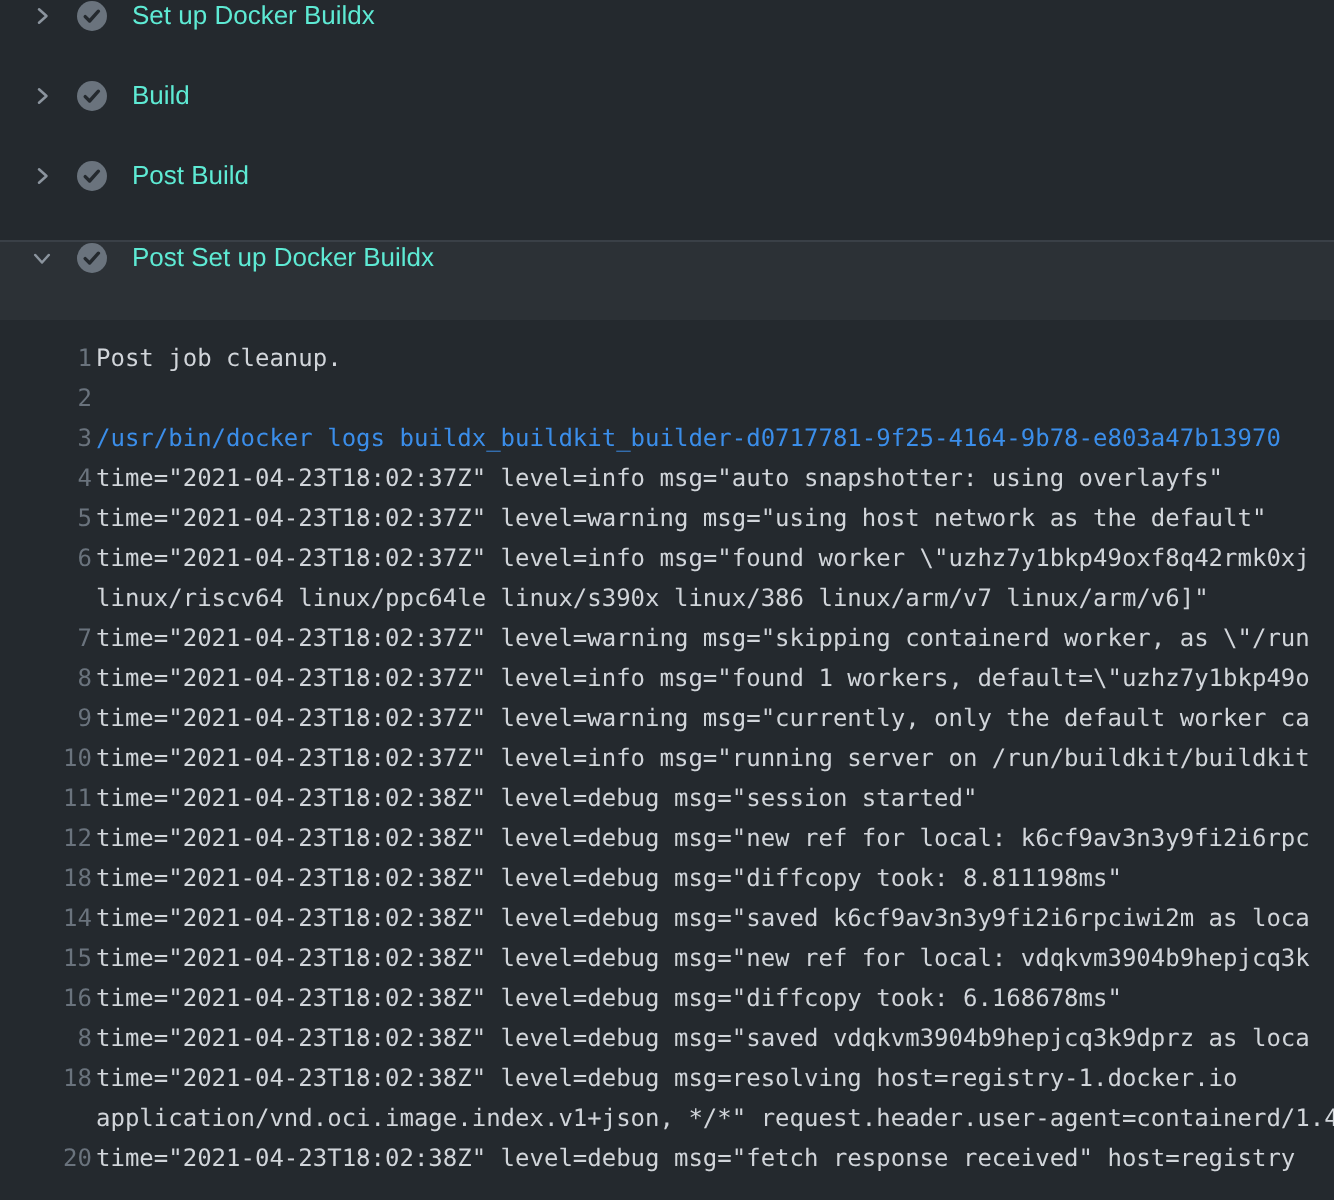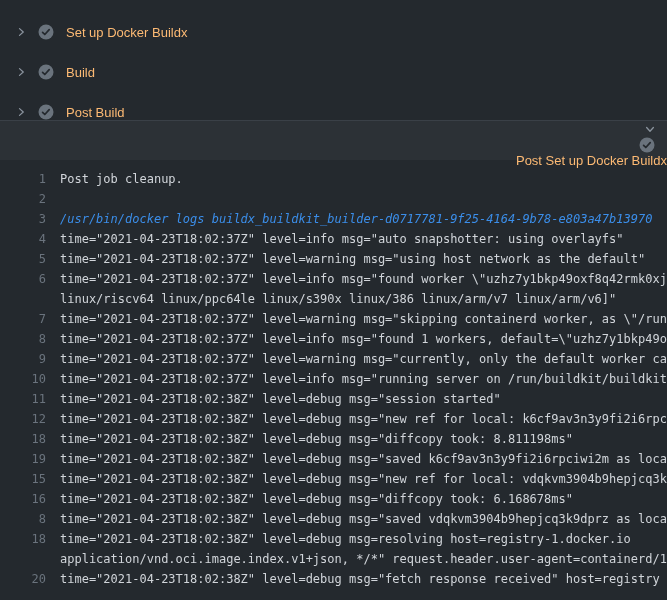--- a/index.html
+++ b/index.html
@@ -13,33 +13,32 @@
   #viewer {
     width: 667px;
     height: 600px;
     background: #24292e;
     overflow: hidden;
     font-family: "Liberation Sans", sans-serif;
   }
   
   .step {
     display: flex;
-    align-items: flex-end;
+    align-items: flex-start;
     height: 40px;
     padding-left: 13px;
     box-sizing: border-box;
-    color: #fdba74;
+    color: #5eead4;
     font-size: 13px;
     cursor: pointer;
   }
   .step.expanded {
     background: #2c3136;
     border-top: 1px solid #3a4047;
     height: 40px;
-    flex-direction: column;
   }
   .chev {
     width: 16px;
     height: 16px;
     display: inline-flex;
     align-items: center;
     justify-content: center;
     margin-right: 9px;
     flex: 0 0 auto;
   }
@@ -70,25 +69,25 @@
     overflow: hidden;
   }
   .num {
     width: 46px;
     flex: 0 0 auto;
     text-align: right;
     color: #6a737d;
     cursor: pointer;
   }
   .text {
-    margin-left: 14px;
+    margin-left: 2px;
     white-space: pre;
     text-align: center;
   }
-  .t-command .text { color: var(--cmd, #3b8eea); font-style: italic; }
+  .t-command .text { color: var(--cmd, #3b8eea); }
   .caret {
     display: none;
     font-size: 8px;
     color: #c9d1d9;
     margin-right: 7px;
     vertical-align: 1px;
   }
   .t-group .caret { display: inline; }
 </style>
 </head>
@@ -224,21 +223,21 @@
     <span class="num">12</span>
     <span class="text"><span class="txt">time="2021-04-23T18:02:38Z" level=debug msg="new ref for local: k6cf9av3n3y9fi2i6rpc</span></span>
   </div>
 
   <div class="log-row t-plain">
     <span class="num">18</span>
     <span class="text"><span class="txt">time="2021-04-23T18:02:38Z" level=debug msg="diffcopy took: 8.811198ms"</span></span>
   </div>
 
   <div class="log-row t-plain">
-    <span class="num">19</span>
+    <span class="num">14</span>
     <span class="text"><span class="txt">time="2021-04-23T18:02:38Z" level=debug msg="saved k6cf9av3n3y9fi2i6rpciwi2m as loca</span></span>
   </div>
 
   <div class="log-row t-plain">
     <span class="num">15</span>
     <span class="text"><span class="txt">time="2021-04-23T18:02:38Z" level=debug msg="new ref for local: vdqkvm3904b9hepjcq3k</span></span>
   </div>
 
   <div class="log-row t-plain">
     <span class="num">16</span>

